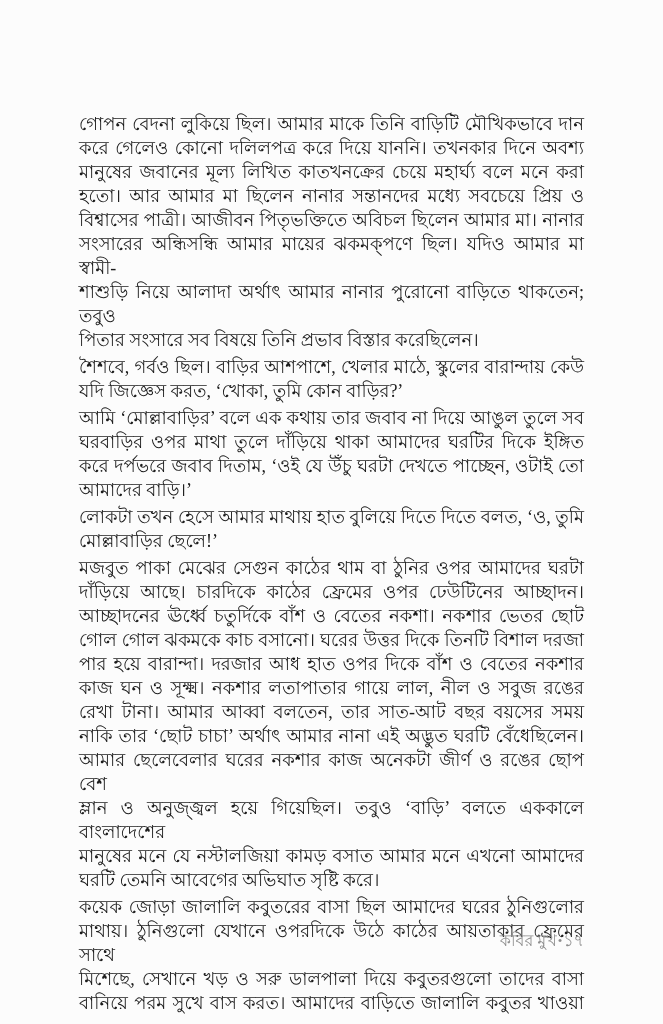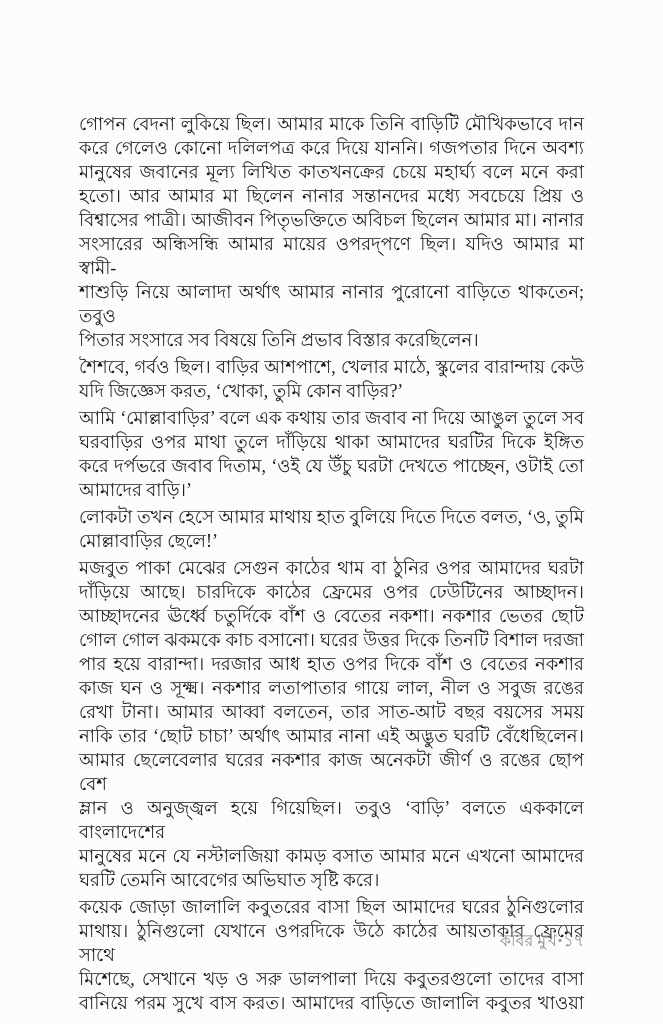--- a/index.html
+++ b/index.html
@@ -53,25 +53,25 @@
     line-height: 22px;
   }
 </style>
 </head>
 <body>
 
 <div class="page" style="background: rgb(252, 252, 252); color: rgb(27, 27, 27);">
   <div class="text-block">
       <div class="paragraph">
         <div class="line">গোপন বেদনা লুকিয়ে ছিল। আমার মাকে তিনি বাড়িটি মৌখিকভাবে দান</div>
-        <div class="line">করে গেলেও কোনো দলিলপত্র করে দিয়ে যাননি। গজপতার দিনে অবশ্য</div>
+        <div class="line">করে গেলেও কোনো দলিলপত্র করে দিয়ে যাননি। তখনকার দিনে অবশ্য</div>
         <div class="line">মানুষের জবানের মূল্য লিখিত কাতখনক্রের চেয়ে মহার্ঘ্য বলে মনে করা</div>
         <div class="line">হতো। আর আমার মা ছিলেন নানার সন্তানদের মধ্যে সবচেয়ে প্রিয় ও</div>
         <div class="line">বিশ্বাসের পাত্রী। আজীবন পিতৃভক্তিতে অবিচল ছিলেন আমার মা। নানার</div>
-        <div class="line">সংসারের অন্ধিসন্ধি আমার মায়ের ওপরদ্পণে ছিল। যদিও আমার মা স্বামী-</div>
+        <div class="line">সংসারের অন্ধিসন্ধি আমার মায়ের ঝকমক্পণে ছিল। যদিও আমার মা স্বামী-</div>
         <div class="line">শাশুড়ি নিয়ে আলাদা অর্থাৎ আমার নানার পুরোনো বাড়িতে থাকতেন; তবুও</div>
         <div class="line last">পিতার সংসারে সব বিষয়ে তিনি প্রভাব বিস্তার করেছিলেন।</div>
       </div>
       <div class="paragraph">
         <div class="line">শৈশবে, গর্বও ছিল। বাড়ির আশপাশে, খেলার মাঠে, স্কুলের বারান্দায় কেউ</div>
         <div class="line last">যদি জিজ্ঞেস করত, ‘খোকা, তুমি কোন বাড়ির?’</div>
       </div>
       <div class="paragraph">
         <div class="line">আমি ‘মোল্লাবাড়ির’ বলে এক কথায় তার জবাব না দিয়ে আঙুল তুলে সব</div>
         <div class="line">ঘরবাড়ির ওপর মাথা তুলে দাঁড়িয়ে থাকা আমাদের ঘরটির দিকে ইঙ্গিত</div>

